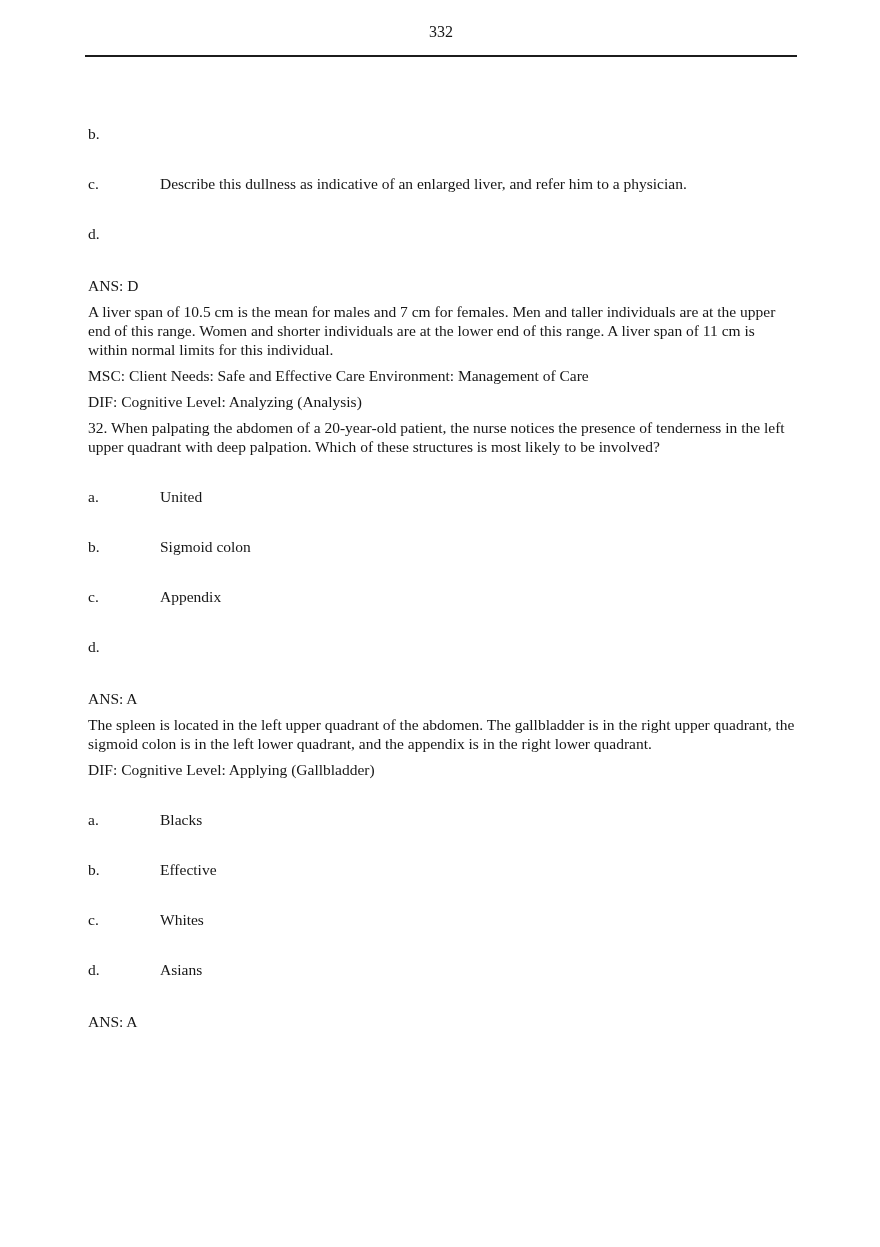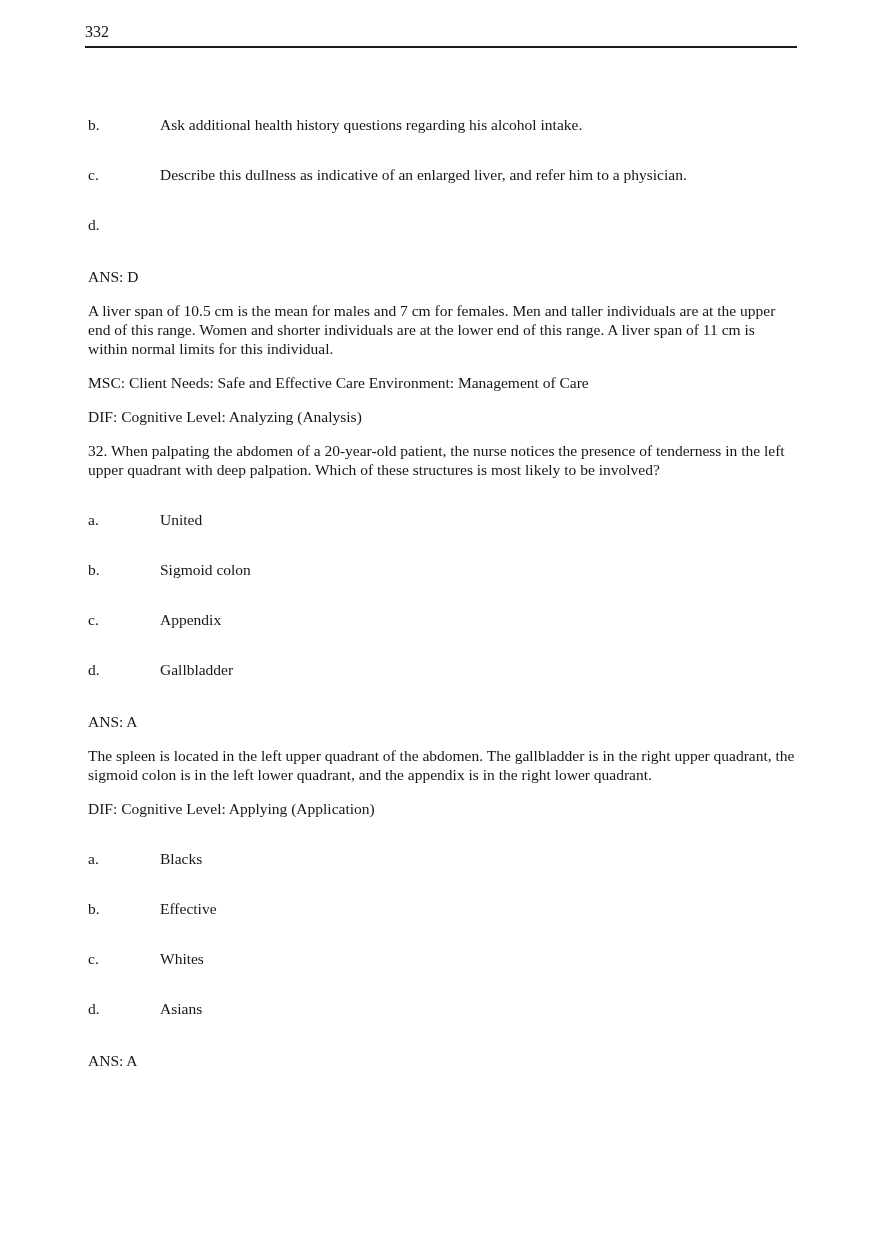--- a/index.html
+++ b/index.html
@@ -14,23 +14,23 @@
     font-family: "Liberation Serif", serif;
     overflow: hidden;
   }
   .page {
     position: relative;
     width: 880px;
     height: 1247px;
   }
   .page-header {
     margin: 22px 83px 0 85px;
-    text-align: left;
+    text-align: center;
     border-bottom: 2px solid #1c1c1c;
-    padding-bottom: 5px;
+    padding-bottom: 14px;
     font-size: 16px;
     line-height: 19px;
   }
   .content {
     padding: 36px 83px 0 88px;
     font-size: 15.5px;
     line-height: 19px;
   }
   .block {
     margin: 0;
@@ -43,34 +43,33 @@
     flex: 0 0 72px;
     width: 72px;
   }
   .opt-text {
     flex: 1 1 auto;
   }
   .answer {
     margin-top: 33px;
   }
   .paragraph, .meta, .question {
-    margin-top: 15px;
+    margin-top: 7px;
   }
 </style>
 </head>
 <body>
 
 <div class="page">
   <div class="page-header">
     <span class="page-number">332</span>
   </div>
   <div class="content" id="content">
       <div class="block option">
         <span class="opt-letter">b.</span>
-        <span class="opt-text">Ask additional health history questions regarding his alcohol intake.</span>
       </div>
       <div class="block option">
         <span class="opt-letter">c.</span>
         <span class="opt-text">Describe this dullness as indicative of an enlarged liver, and refer him to a physician.</span>
       </div>
       <div class="block option">
         <span class="opt-letter">d.</span>
       </div>
       <p class="block answer">ANS: D</p>
       <p class="block paragraph">A liver span of 10.5 cm is the mean for males and 7 cm for females. Men and taller individuals are at the upper end of this range. Women and shorter individuals are at the lower end of this range. A liver span of 11 cm is within normal limits for this individual.</p>
@@ -84,25 +83,24 @@
       <div class="block option">
         <span class="opt-letter">b.</span>
         <span class="opt-text">Sigmoid colon</span>
       </div>
       <div class="block option">
         <span class="opt-letter">c.</span>
         <span class="opt-text">Appendix</span>
       </div>
       <div class="block option">
         <span class="opt-letter">d.</span>
-        <span class="opt-text">Gallbladder</span>
       </div>
       <p class="block answer">ANS: A</p>
       <p class="block paragraph">The spleen is located in the left upper quadrant of the abdomen. The gallbladder is in the right upper quadrant, the sigmoid colon is in the left lower quadrant, and the appendix is in the right lower quadrant.</p>
-      <p class="block meta">DIF: Cognitive Level: Applying (Application)</p>
+      <p class="block meta">DIF: Cognitive Level: Applying (Gallbladder)</p>
       <div class="block option">
         <span class="opt-letter">a.</span>
         <span class="opt-text">Blacks</span>
       </div>
       <div class="block option">
         <span class="opt-letter">b.</span>
         <span class="opt-text">Effective</span>
       </div>
       <div class="block option">
         <span class="opt-letter">c.</span>

